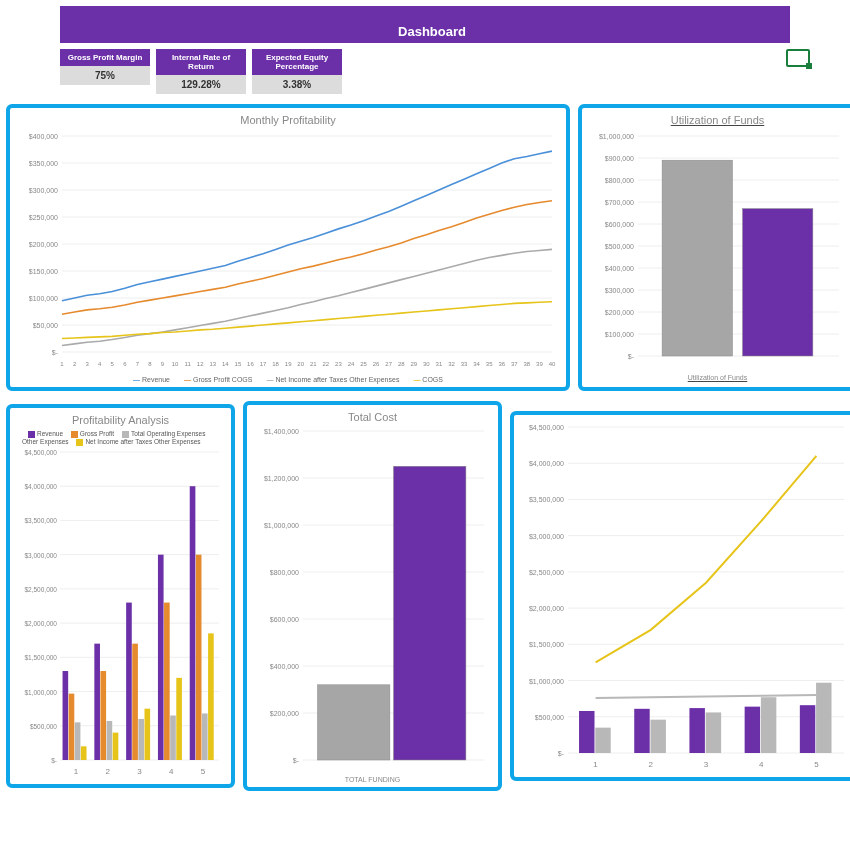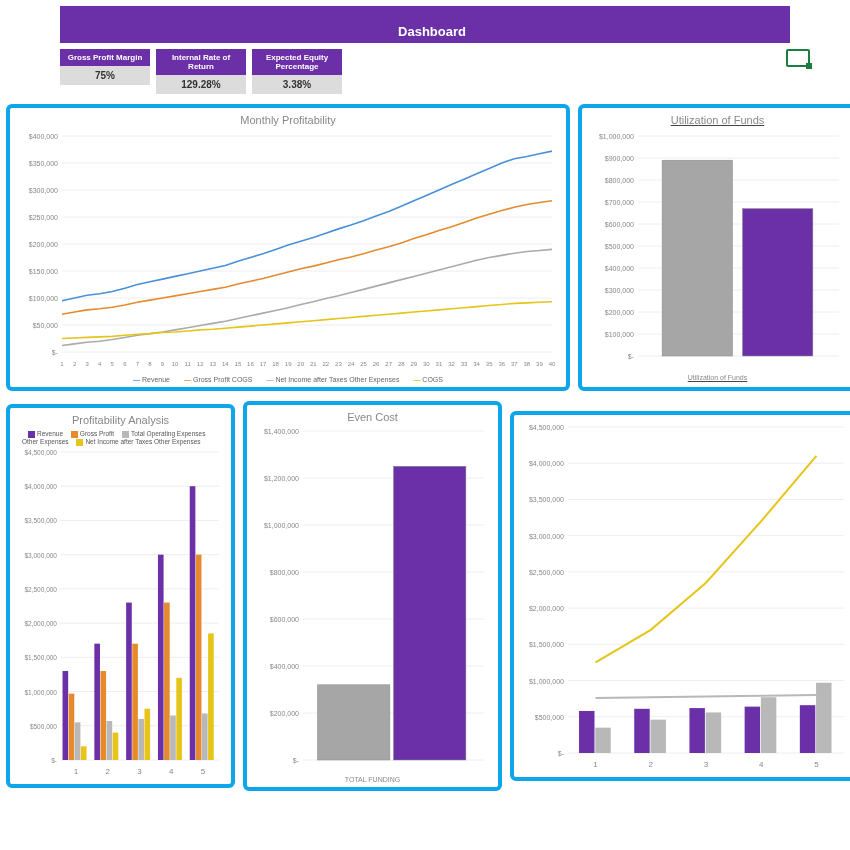--- a/index.html
+++ b/index.html
@@ -203,21 +203,21 @@
         <rect x="158.29015384615386" y="229.86666666666667" width="5.626153846153846" height="82.13333333333333" fill="#e6c419"></rect>
         <text x="153.3" y="326" font-size="8" text-anchor="middle">4</text>
         <rect x="171.744" y="38.22222222222223" width="5.626153846153846" height="273.77777777777777" fill="#6b2fa7"></rect>
         <rect x="177.8593846153846" y="106.66666666666669" width="5.626153846153846" height="205.33333333333331" fill="#e68a2e"></rect>
         <rect x="183.97476923076923" y="265.4577777777778" width="5.626153846153846" height="46.54222222222222" fill="#b8b8b8"></rect>
         <rect x="190.09015384615384" y="185.3777777777778" width="5.626153846153846" height="126.6222222222222" fill="#e6c419"></rect>
         <text x="185.1" y="326" font-size="8" text-anchor="middle">5</text>
       </svg>
   </div>
   <div class="card" style="flex:0 0 250px;">
-    <div class="card-title">Even Cost</div>
+    <div class="card-title">Total Cost</div>
     <svg id="chart-cost" width="235" height="345">
         <line x1="48" x2="229" y1="333" y2="333" stroke="#eee"></line>
         <text x="44" y="336" font-size="7" text-anchor="end">$-</text>
         <line x1="48" x2="229" y1="286" y2="286" stroke="#eee"></line>
         <text x="44" y="289" font-size="7" text-anchor="end">$200,000</text>
         <line x1="48" x2="229" y1="239" y2="239" stroke="#eee"></line>
         <text x="44" y="242" font-size="7" text-anchor="end">$400,000</text>
         <line x1="48" x2="229" y1="192" y2="192" stroke="#eee"></line>
         <text x="44" y="195" font-size="7" text-anchor="end">$600,000</text>
         <line x1="48" x2="229" y1="145" y2="145" stroke="#eee"></line>

